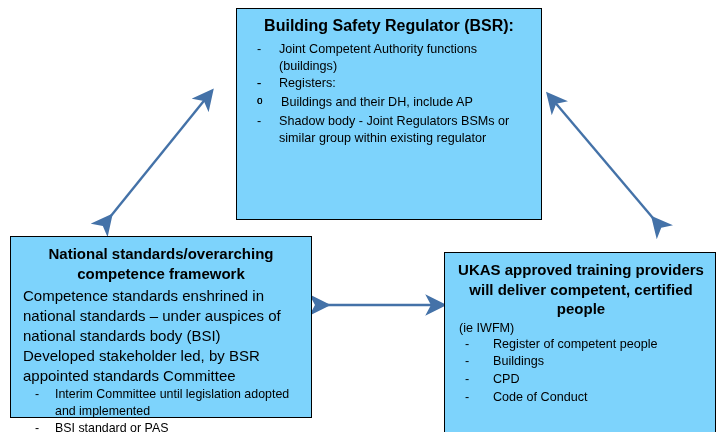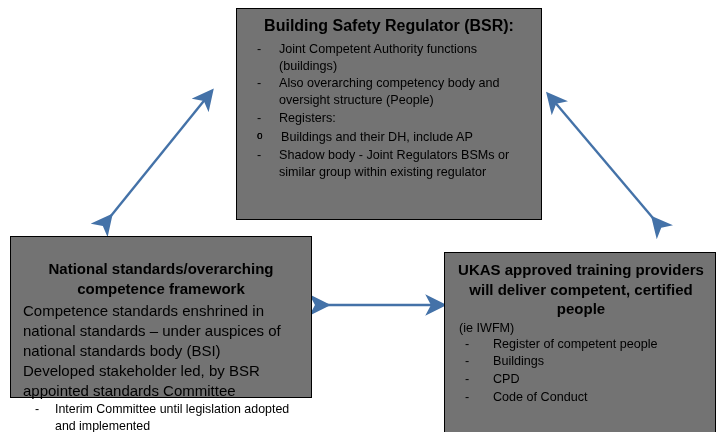--- a/index.html
+++ b/index.html
@@ -14,21 +14,21 @@
     color: #000000;
     overflow: hidden;
   }
   #canvas {
     position: relative;
     width: 727px;
     height: 432px;
   }
   .box {
     position: absolute;
-    background: #737373;
+    background: #7dd3fc;
     border: 1px solid #000000;
     box-sizing: border-box;
   }
   .box-title {
     font-weight: bold;
     text-align: center;
     font-size: 15.5px;
     line-height: 1.25;
   }
   #box-bsr {
@@ -39,22 +39,22 @@
     padding: 7px 8px 4px 8px;
   }
   #box-bsr .box-title {
     font-size: 16px;
     margin-bottom: 5px;
   }
   #box-standards {
     left: 10px;
     top: 236px;
     width: 302px;
-    height: 162px;
-    padding: 22px 6px 4px 6px;
+    height: 182px;
+    padding: 7px 6px 4px 6px;
   }
   #box-standards .box-title {
     font-size: 15px;
     line-height: 1.3;
     margin-bottom: 3px;
   }
   #box-ukas {
     left: 444px;
     top: 236px;
     width: 272px;
@@ -165,21 +165,20 @@
 
   <div class="box" id="box-bsr">
     <div class="box-title">Building Safety Regulator (BSR):</div>
     <ul class="dash">
       <li>
         <span class="marker">-</span>
         <span>Joint Competent Authority functions (buildings)</span>
       </li>
       <li>
         <span class="marker">-</span>
-        <span>Also overarching competency body and oversight structure (People)</span>
       </li>
       <li>
         <span class="marker">-</span>
         <span>Registers:</span>
       </li>
     </ul>
     <ul class="circ">
       <li>
         <span class="marker">o</span>
       </li>

